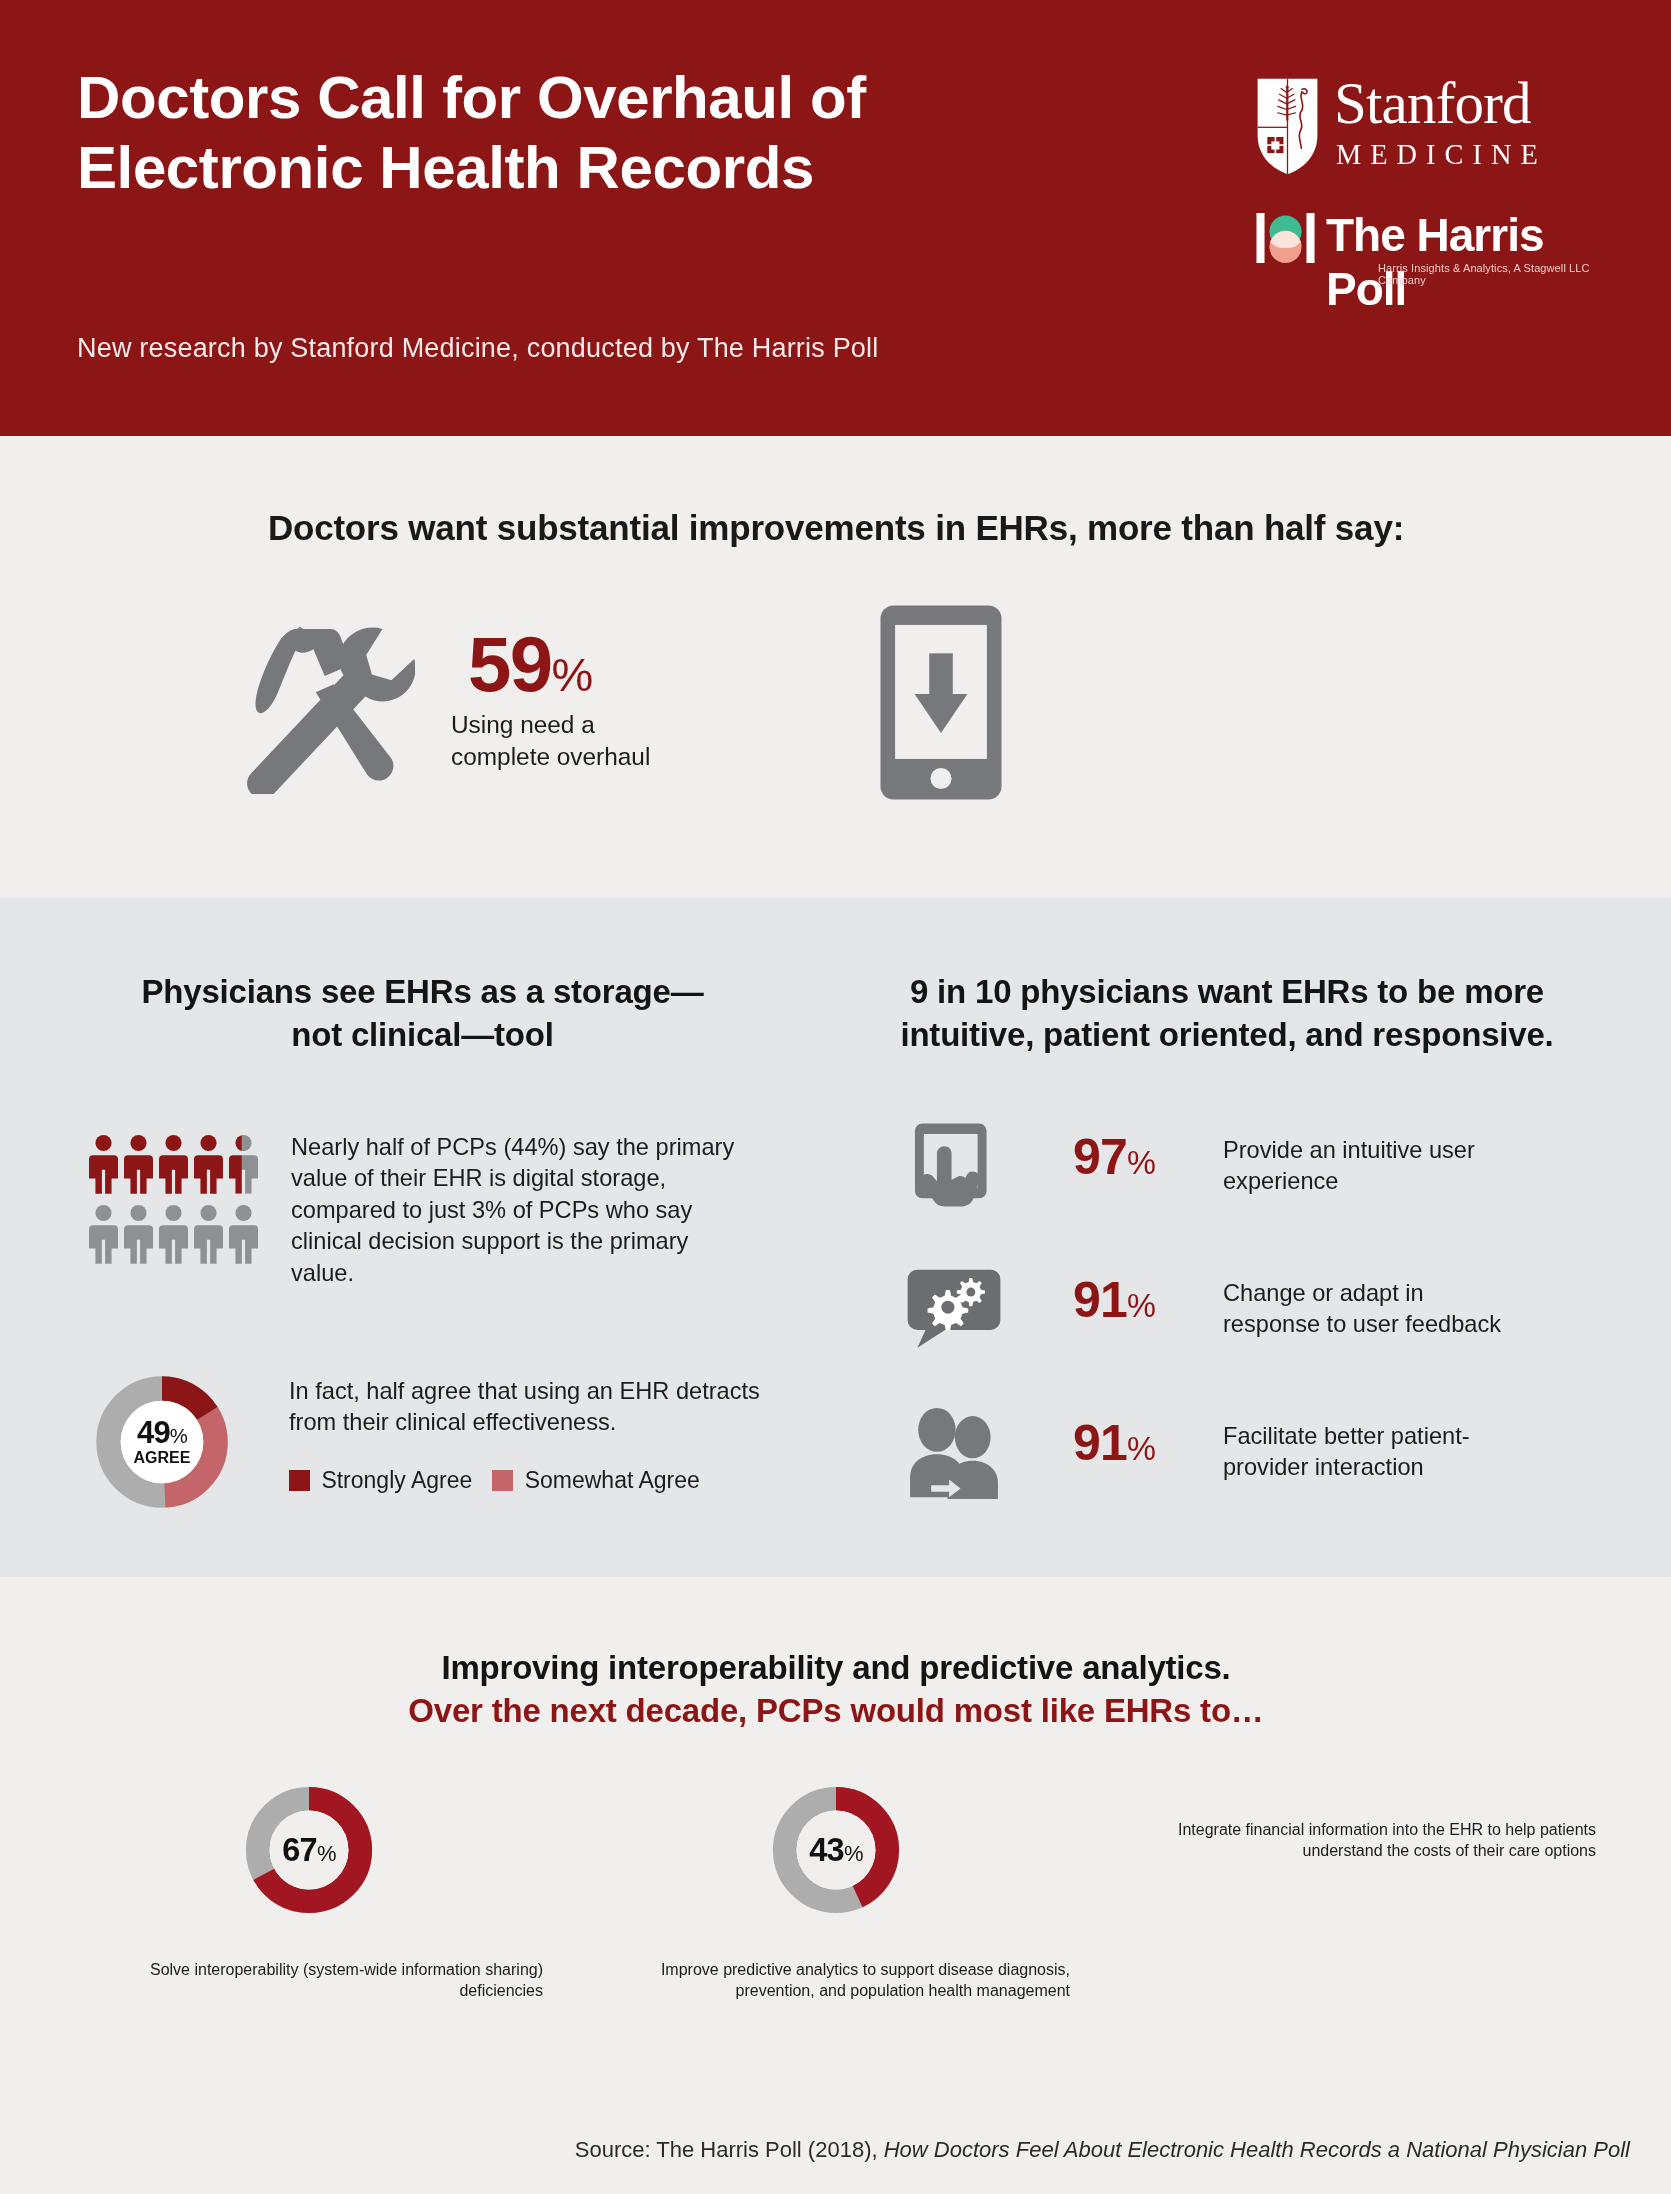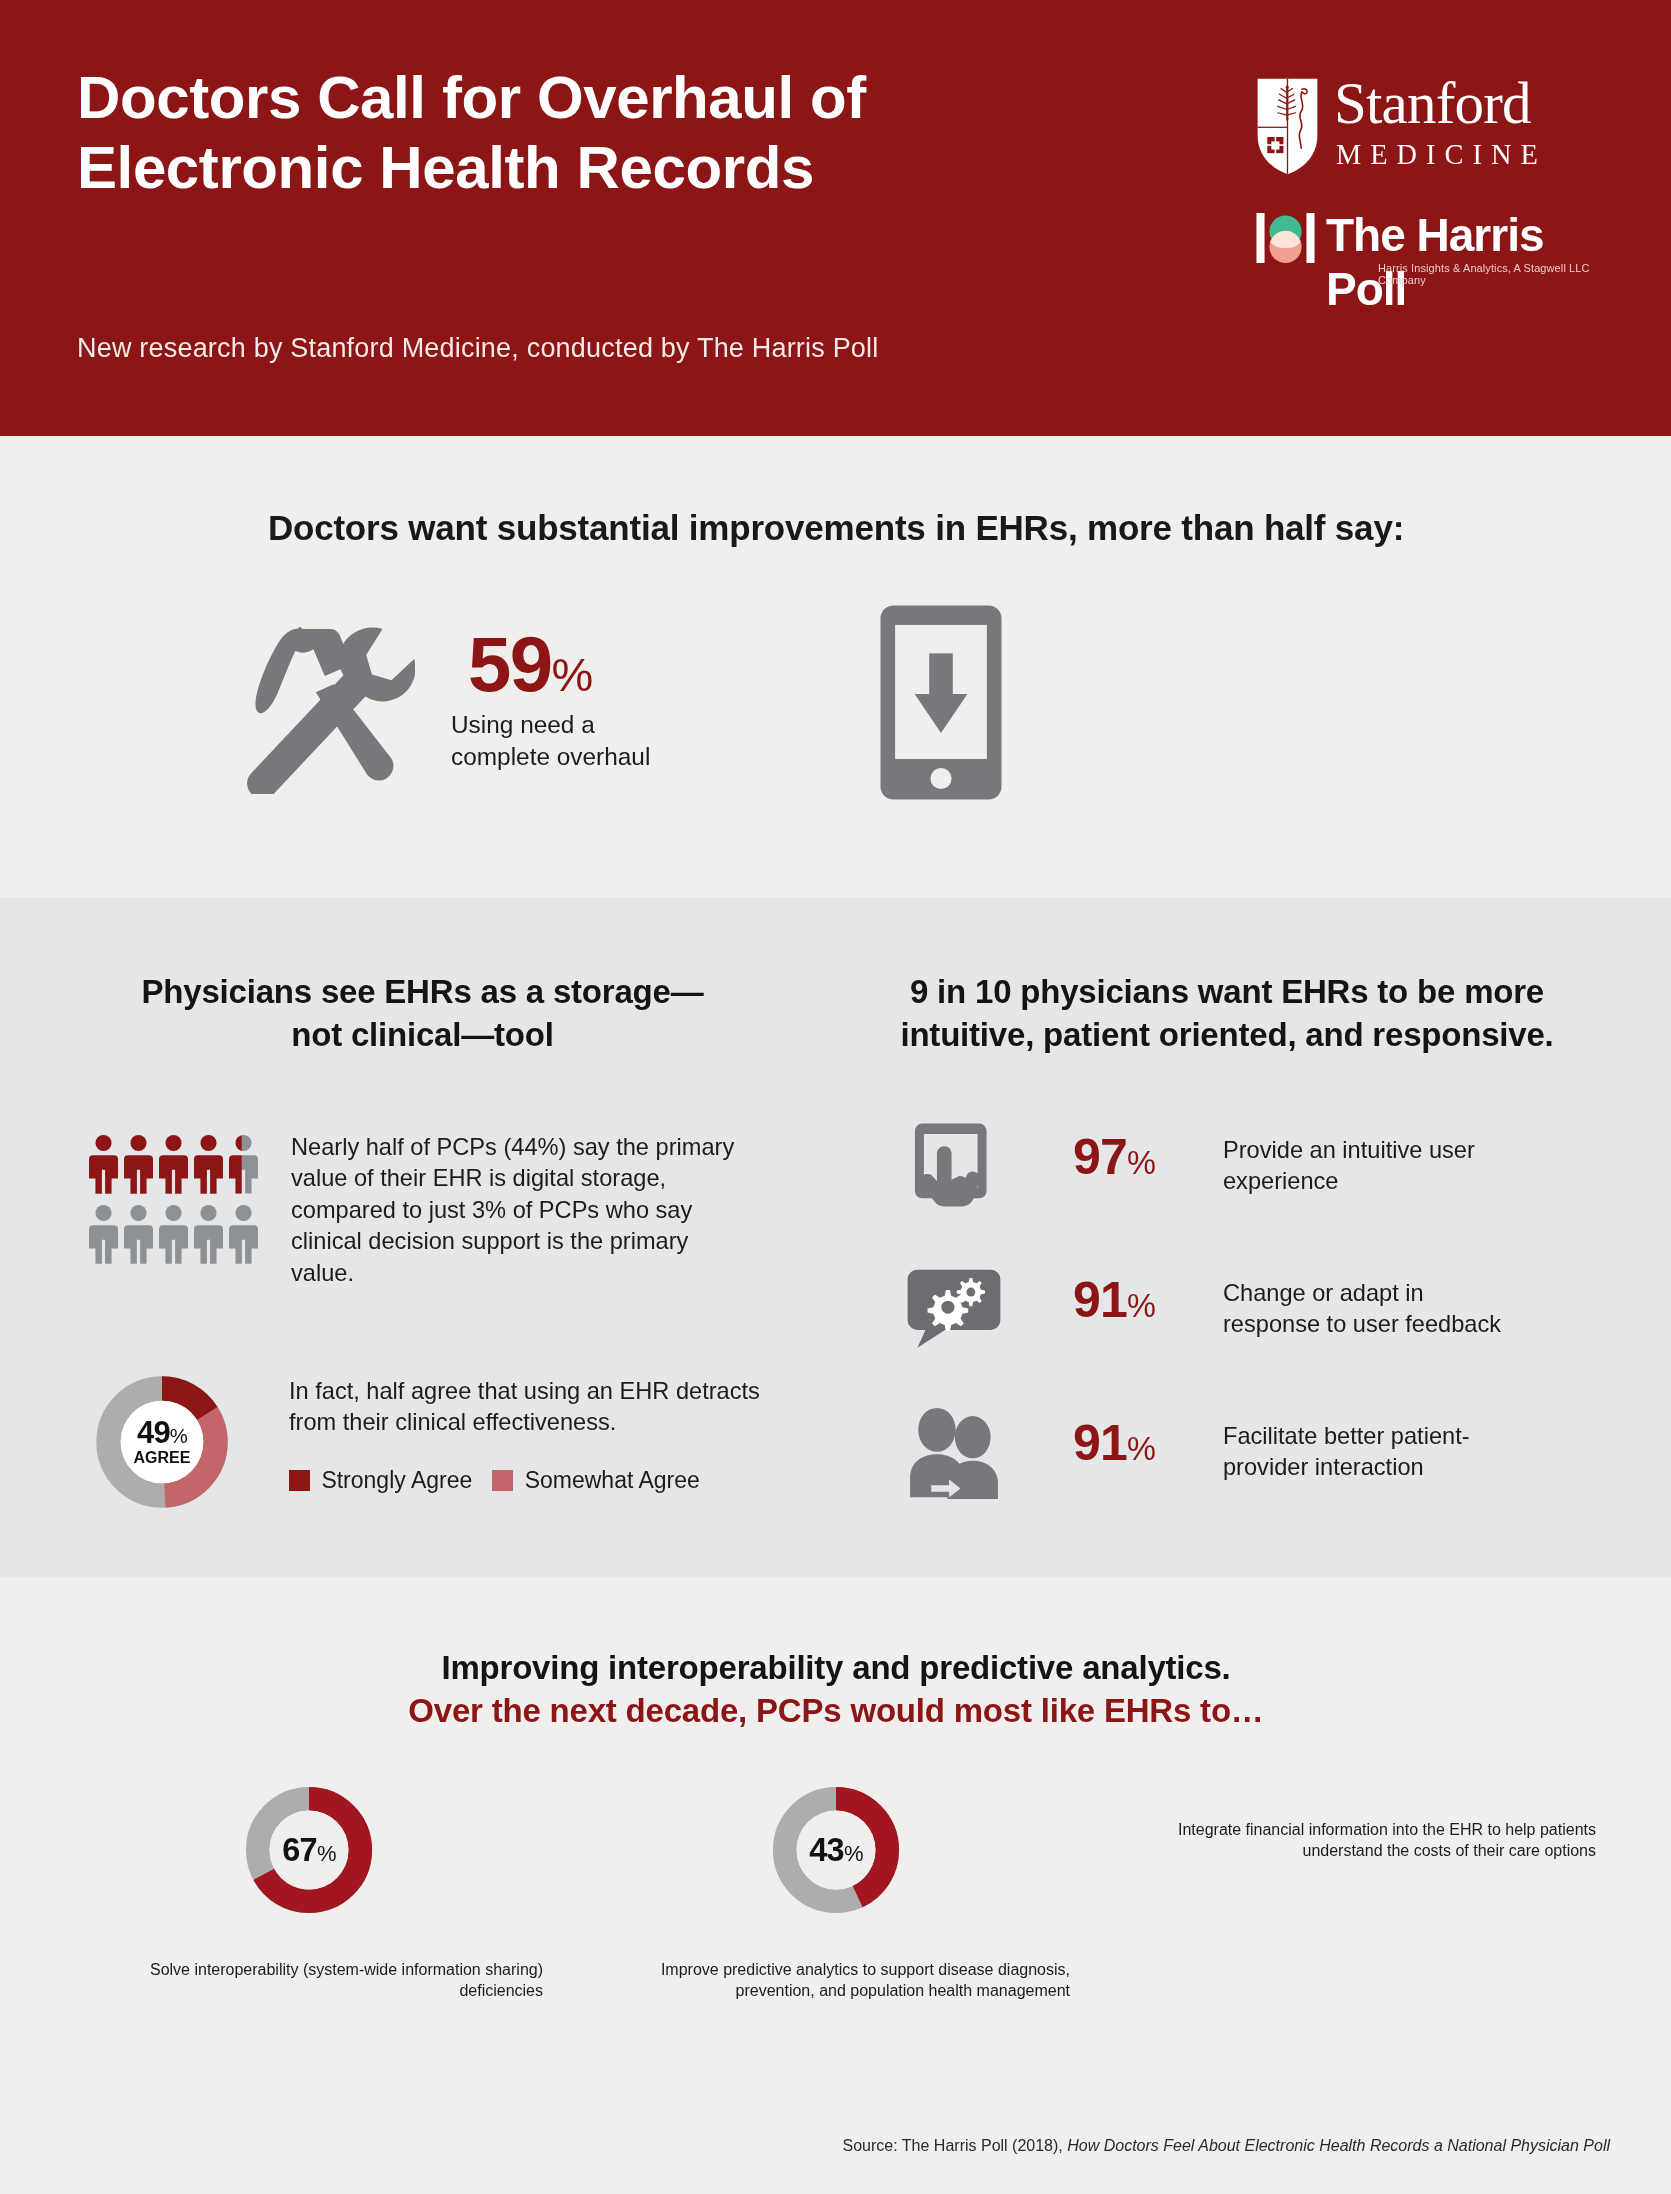--- a/index.html
+++ b/index.html
@@ -96,22 +96,22 @@
     font-size:33px;font-weight:bold;color:#141414;letter-spacing:-0.2px;}
   .s3-t2{position:absolute;left:0;top:115px;width:1672px;text-align:center;
     font-size:33px;font-weight:bold;color:#8c1515;letter-spacing:-0.2px;}
   .d3{position:absolute;top:203px;width:504px;}
   .d3-a{left:57px;} .d3-b{left:584px;} .d3-c{left:1110px;}
   .d3-donut{position:relative;margin:0 auto;width:140px;height:140px;}
   .d3-cap{margin-top:39px;text-align:right;font-size:16px;line-height:1.33;color:#1c1c1c;padding:0 18px;}
 
   .source{
     position:absolute;left:0;top:2137px;width:1672px;
-    text-align:right;padding-right:62px;box-sizing:border-box;
-    font-size:16px;color:#2a2a2a;
+    text-align:right;padding-right:42px;box-sizing:border-box;
+    font-size:22px;color:#2a2a2a;
   }
   .source i{font-style:italic;}
 
   .ctr-num{
     position:absolute;left:0;top:0;width:100%;height:100%;
     display:flex;flex-direction:column;align-items:center;justify-content:center;
     font-weight:bold;color:#111;
   }
 </style>
 </head>

